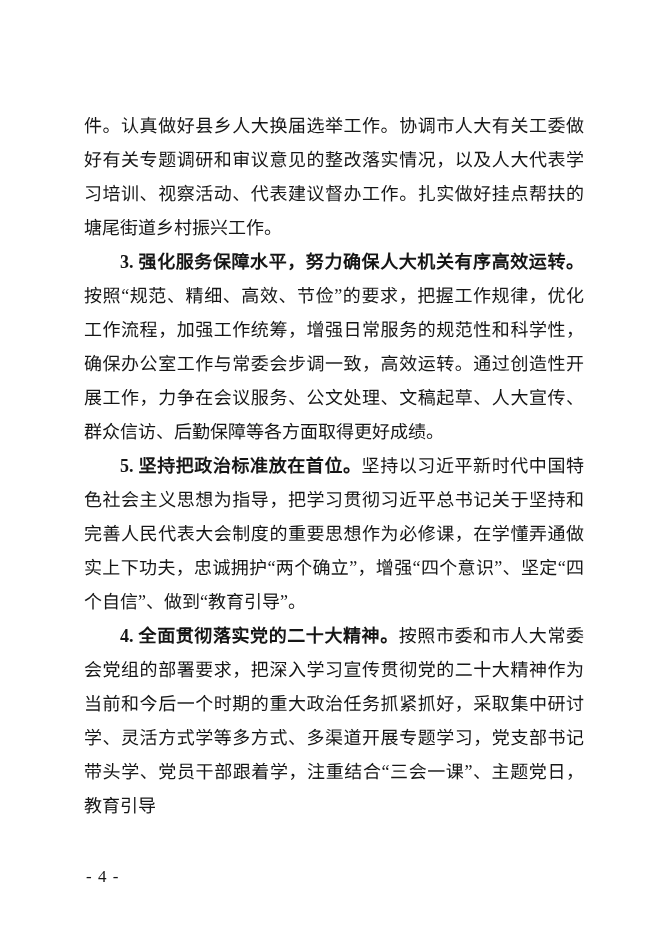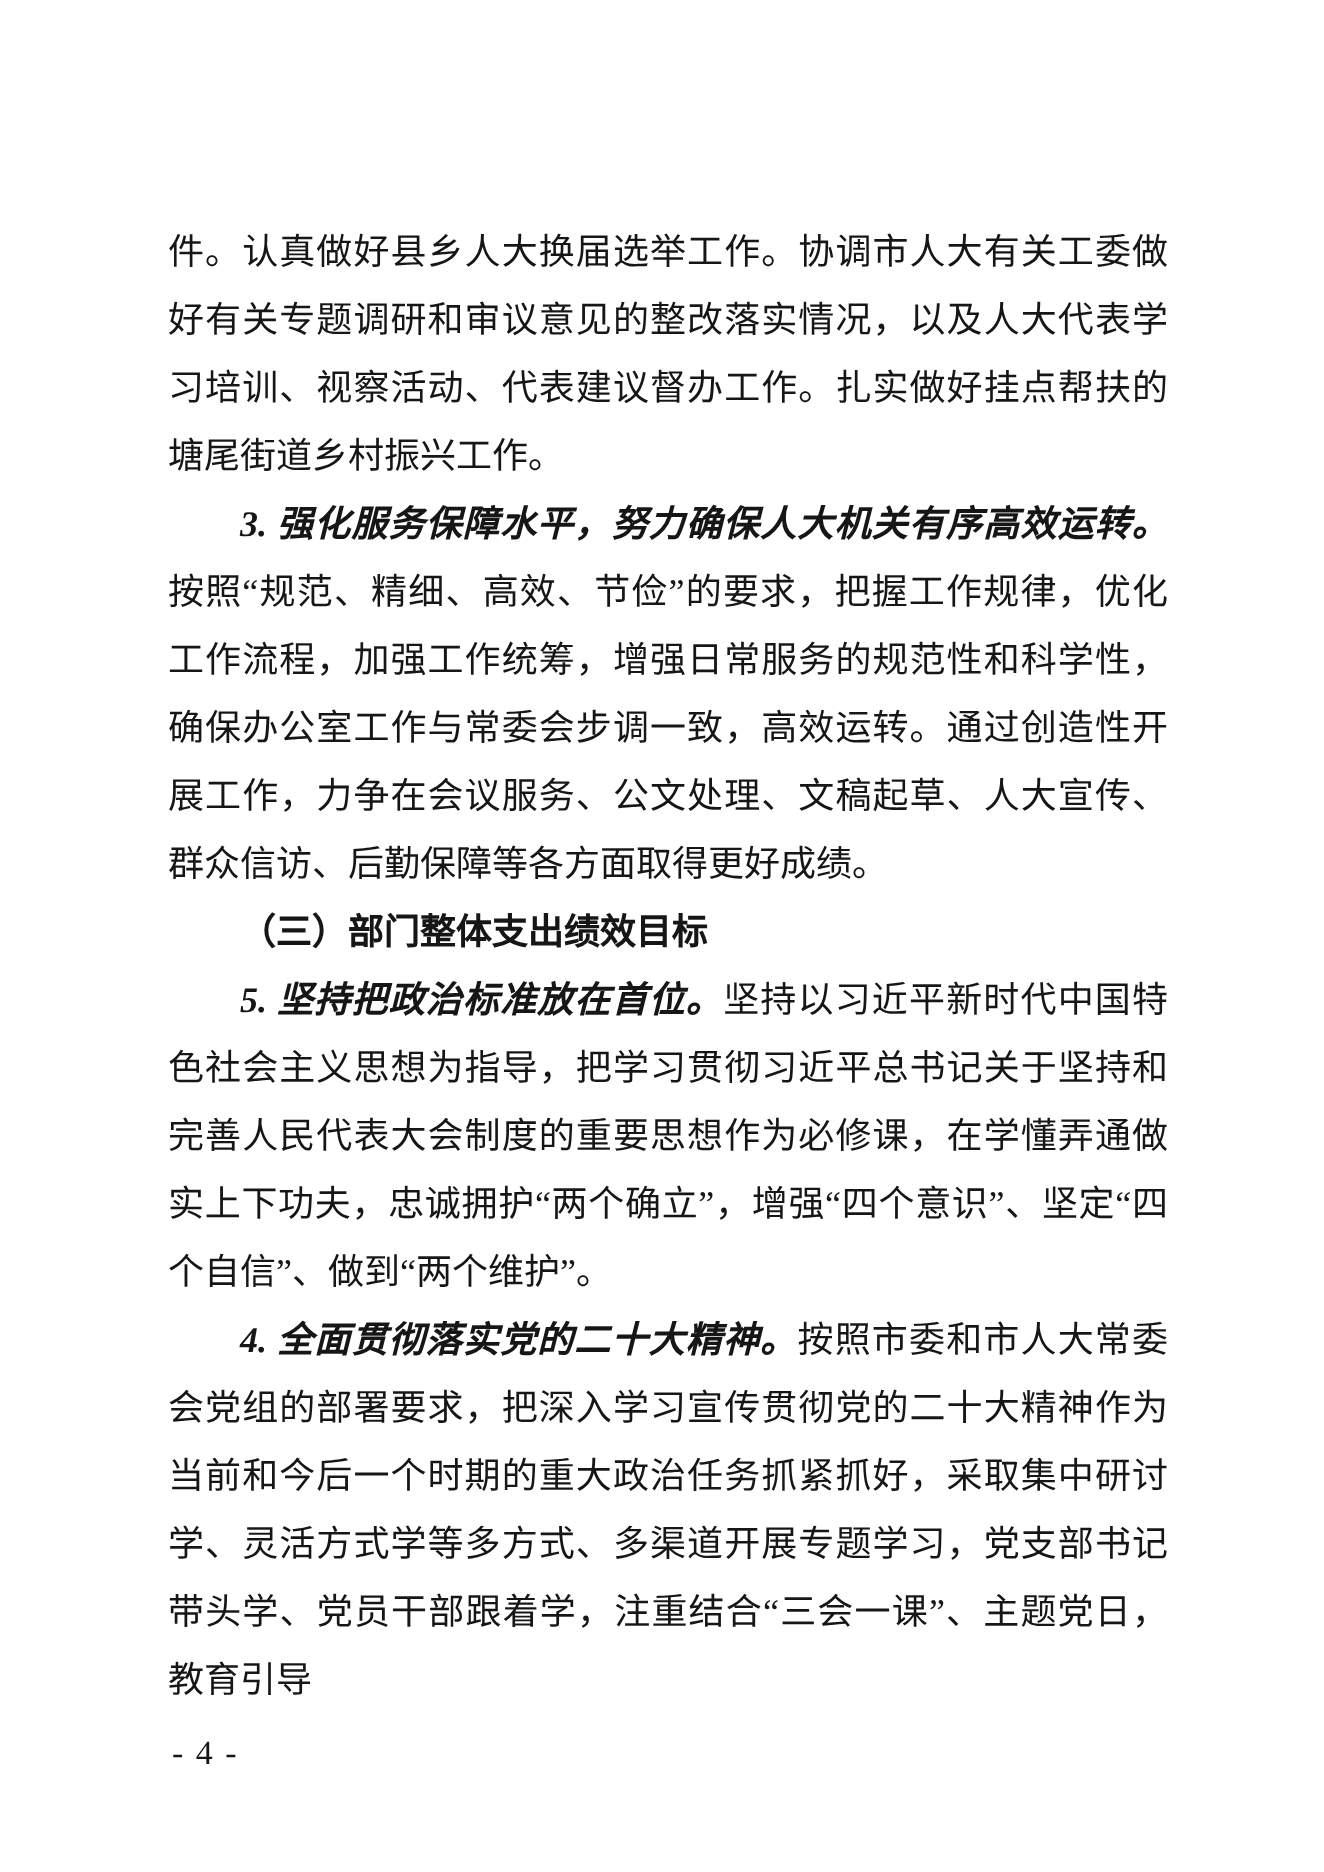--- a/index.html
+++ b/index.html
@@ -28,21 +28,20 @@
   }
   .doc-body p {
     margin: 0;
     padding: 0;
   }
   .para-indent {
     text-indent: 2em;
   }
   .lead-bold {
     font-weight: bold;
-    font-style: italic;
   }
   .section-heading {
     font-weight: bold;
   }
   .page-footer {
     position: absolute;
     left: 86px;
     top: 867px;
     font-size: 17px;
     line-height: 20px;
@@ -54,23 +53,22 @@
 <body>
 
 <div class="page">
 
   <div class="doc-body">
 
     <p><span>件。认真做好县乡人大换届选举工作。协调市人大有关工委做好有关专题调研和审议意见的整改落实情况，以及人大代表学习培训、视察活动、代表建议督办工作。扎实做好挂点帮扶的塘尾街道乡村振兴工作。</span></p>
 
     <p class="para-indent"><b class="lead-bold">3. 强化服务保障水平，努力确保人大机关有序高效运转。</b><span>按照“规范、精细、高效、节俭”的要求，把握工作规律，优化工作流程，加强工作统筹，增强日常服务的规范性和科学性，确保办公室工作与常委会步调一致，高效运转。通过创造性开展工作，力争在会议服务、公文处理、文稿起草、人大宣传、群众信访、后勤保障等各方面取得更好成绩。</span></p>
 
-    <p class="para-indent section-heading"><span>（三）部门整体支出绩效目标</span></p>
 
-    <p class="para-indent"><b class="lead-bold">5. 坚持把政治标准放在首位。</b><span>坚持以习近平新时代中国特色社会主义思想为指导，把学习贯彻习近平总书记关于坚持和完善人民代表大会制度的重要思想作为必修课，在学懂弄通做实上下功夫，忠诚拥护“两个确立”，增强“四个意识”、坚定“四个自信”、做到“两个维护”。</span></p>
+    <p class="para-indent"><b class="lead-bold">5. 坚持把政治标准放在首位。</b><span>坚持以习近平新时代中国特色社会主义思想为指导，把学习贯彻习近平总书记关于坚持和完善人民代表大会制度的重要思想作为必修课，在学懂弄通做实上下功夫，忠诚拥护“两个确立”，增强“四个意识”、坚定“四个自信”、做到“教育引导”。</span></p>
 
     <p class="para-indent"><b class="lead-bold">4. 全面贯彻落实党的二十大精神。</b><span>按照市委和市人大常委会党组的部署要求，把深入学习宣传贯彻党的二十大精神作为当前和今后一个时期的重大政治任务抓紧抓好，采取集中研讨学、灵活方式学等多方式、多渠道开展专题学习，党支部书记带头学、党员干部跟着学，注重结合“三会一课”、主题党日，教育引导</span></p>
 
   </div>
 
   <div class="page-footer"><span>- 4 -</span></div>
 
 </div>
 
 </body></html>

